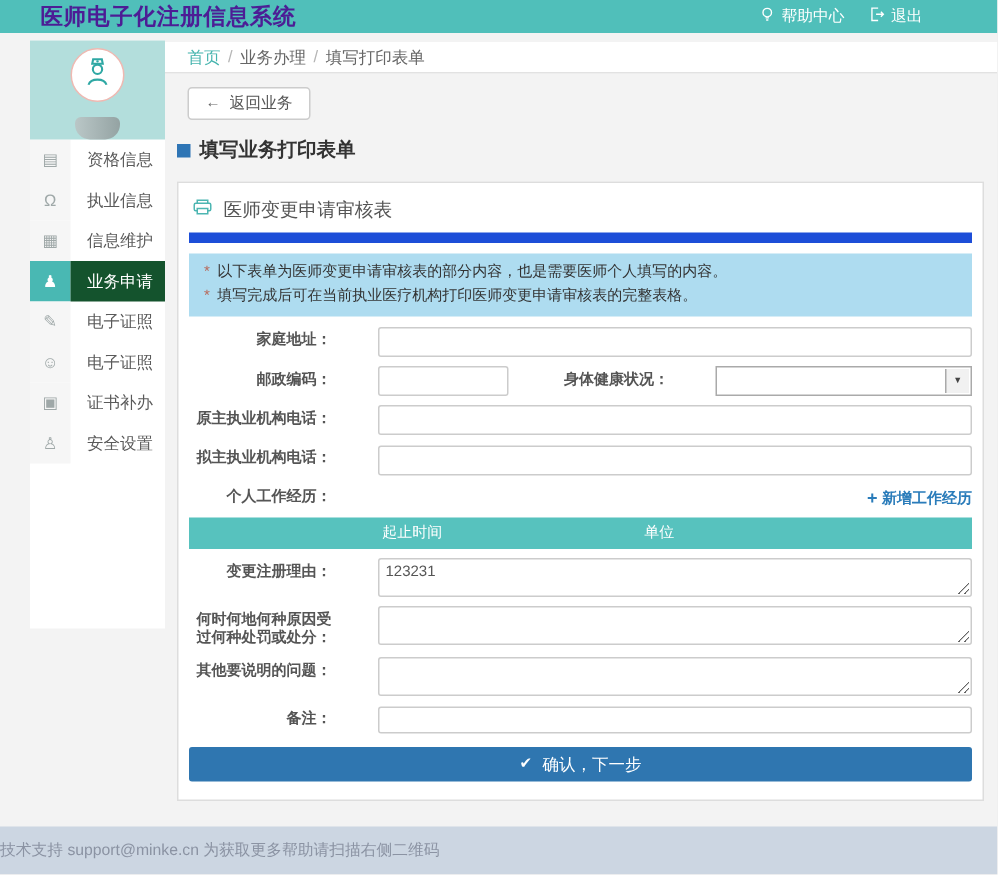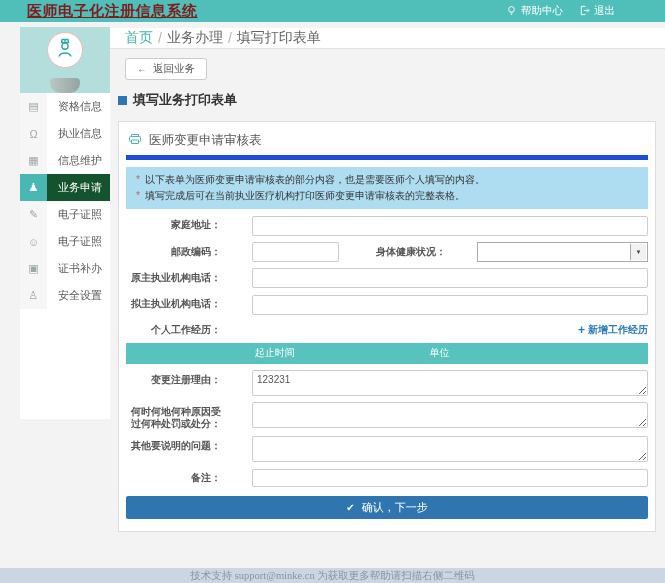--- a/index.html
+++ b/index.html
@@ -1,55 +1,55 @@
 <!DOCTYPE html>
 <html><head>
 <meta charset="utf-8">
 <style>
   html,body{margin:0;padding:0;background:#e9e9e9;}
   .app{position:relative;width:665px;height:583px;display:flex;flex-direction:column;
        background:#f3f3f3;overflow:hidden;
        font-family:"Liberation Sans","DejaVu Sans",sans-serif;}
   
   .hdr{height:22px;background:#50bfba;display:flex;align-items:center;flex-shrink:0;}
-  .hdr-title{color:#7f1d1d;font-size:15px;font-weight:bold;margin-left:27px;letter-spacing:.5px;text-decoration:underline;}
+  .hdr-title{color:#4c1d95;font-size:15px;font-weight:bold;margin-left:27px;letter-spacing:.5px;}
   .hdr-right{margin-left:auto;margin-right:50px;display:flex;align-items:flex-end;gap:16px;}
   .hdr-link{display:flex;align-items:center;gap:4px;color:#fff;font-size:10.5px;cursor:pointer;}
   
   .content{flex:1;display:flex;min-height:0;}
   .side{width:110px;flex-shrink:0;}
   .side-panel{margin:5px 0 0 20px;width:90px;height:392px;background:#fff;}
   .avatar{height:66px;background:#b3dedc;position:relative;display:flex;justify-content:center;}
   .avatar-circle{width:36px;height:36px;background:#fff;border:1px solid #efb9b2;border-radius:50%;
        margin-top:5px;display:flex;align-items:center;justify-content:center;box-sizing:border-box;}
   .avatar-blob{position:absolute;bottom:0;left:50%;transform:translateX(-50%);width:30px;height:15px;
        background:linear-gradient(90deg,#bac7c7,#94a3a3);border-radius:4px 4px 10px 10px;}
   .menu-item{height:27px;display:flex;align-items:stretch;font-size:11px;color:#5a5a5a;cursor:pointer;}
   .mi-icon{width:27px;background:#f6f6f6;display:flex;align-items:center;justify-content:center;
        color:#9fa8a8;font-size:11px;flex-shrink:0;}
   .mi-label{flex:1;display:flex;align-items:center;padding-left:11px;}
   .menu-item.active .mi-icon{background:#49b8b3;color:#fff;}
   .menu-item.active .mi-label{background:#14532d;color:#fff;}
   
   .main{flex:1;display:flex;flex-direction:column;min-width:0;padding-top:6px;}
   .bc{height:20px;background:#fff;border-bottom:1px solid #e2e2e2;display:flex;align-items:center;
-      font-size:14px;padding-left:15px;gap:5px;flex-shrink:0;}
+      font-size:11px;padding-left:15px;gap:5px;flex-shrink:0;}
   .bc-home{color:#45b4ae;cursor:pointer;}
   .bc-sep{color:#b5b5b5;}
   .bc-item{color:#666;}
   .back-btn{margin:9px 0 0 15px;align-self:flex-start;display:inline-flex;align-items:center;gap:6px;
       background:#fff;border:1px solid #ccc;border-radius:3px;padding:3px 11px;font-size:10.5px;
       color:#555;cursor:pointer;font-family:inherit;}
   .back-icon{font-size:10px;color:#666;line-height:1;}
   .sec-title{display:flex;align-items:center;margin:11px 0 0 8px;gap:6px;}
   .sec-sq{width:9px;height:9px;background:#2e75b5;flex-shrink:0;}
   .sec-text{font-size:13px;font-weight:bold;color:#333;}
   
   .panel{margin:12px 9px 14px 8px;background:#fff;border:1px solid #ddd;padding:6px 7px 12px;}
-  .form-hd{display:flex;align-items:center;gap:7px;padding:3px 2px 6px;border-bottom:5px solid #1d4ed8;}
+  .form-hd{display:flex;align-items:center;gap:7px;padding:3px 2px 6px;border-bottom:7px solid #1d4ed8;}
   .form-hd-title{font-size:12.5px;color:#555;}
   .info{background:#aedcf0;margin-top:7px;padding:5px 10px;font-size:10px;color:#333;line-height:16px;}
   .info-line{display:flex;}
   .info-marker{color:#b8695a;margin-right:5px;flex-shrink:0;}
   .frow{display:flex;align-items:flex-start;margin-top:6px;gap:28px;}
   .flbl{width:95px;flex-shrink:0;text-align:right;font-size:10px;font-weight:bold;color:#555;
         padding-top:4px;line-height:12px;}
   .fctrl{flex:1;margin-left:3px;min-width:0;}
   .inp{width:100%;box-sizing:border-box;height:20px;border:1px solid #ccc;border-radius:2px;
        font-size:10px;padding:2px 4px;color:#555;font-family:inherit;background:#fff;}
@@ -71,22 +71,22 @@
        color:#fff;font-size:10px;}
   .wt-c1{width:57%;text-align:center;}
   .wt-c2{width:43%;padding-left:6px;box-sizing:border-box;}
   .ta{width:100%;box-sizing:border-box;height:26px;border:1px solid #ccc;border-radius:2px;
       font-size:10px;padding:3px 4px;color:#555;font-family:inherit;resize:vertical;display:block;}
   .submit{margin-top:9px;width:100%;height:23px;background:#2f76b0;border:none;border-radius:2px;
       color:#fff;font-size:11px;display:flex;align-items:center;justify-content:center;gap:7px;
       cursor:pointer;font-family:inherit;}
   .submit-check{font-size:10px;line-height:1;}
   
-  .ftr{height:15px;background:#ccd6e2;flex-shrink:0;display:flex;align-items:center;
-       justify-content:center;font-size:10.5px;color:#8b93a3;font-family:Liberation Serif, serif;}
+  .ftr{height:32px;background:#ccd6e2;flex-shrink:0;display:flex;align-items:center;
+       justify-content:flex-start;font-size:10.5px;color:#8b93a3;}
 </style>
 </head>
 <body>
 
 <div class="app">
 
   <div class="hdr">
     <div class="hdr-title">医师电子化注册信息系统</div>
     <div class="hdr-right">
       <div class="hdr-link">

